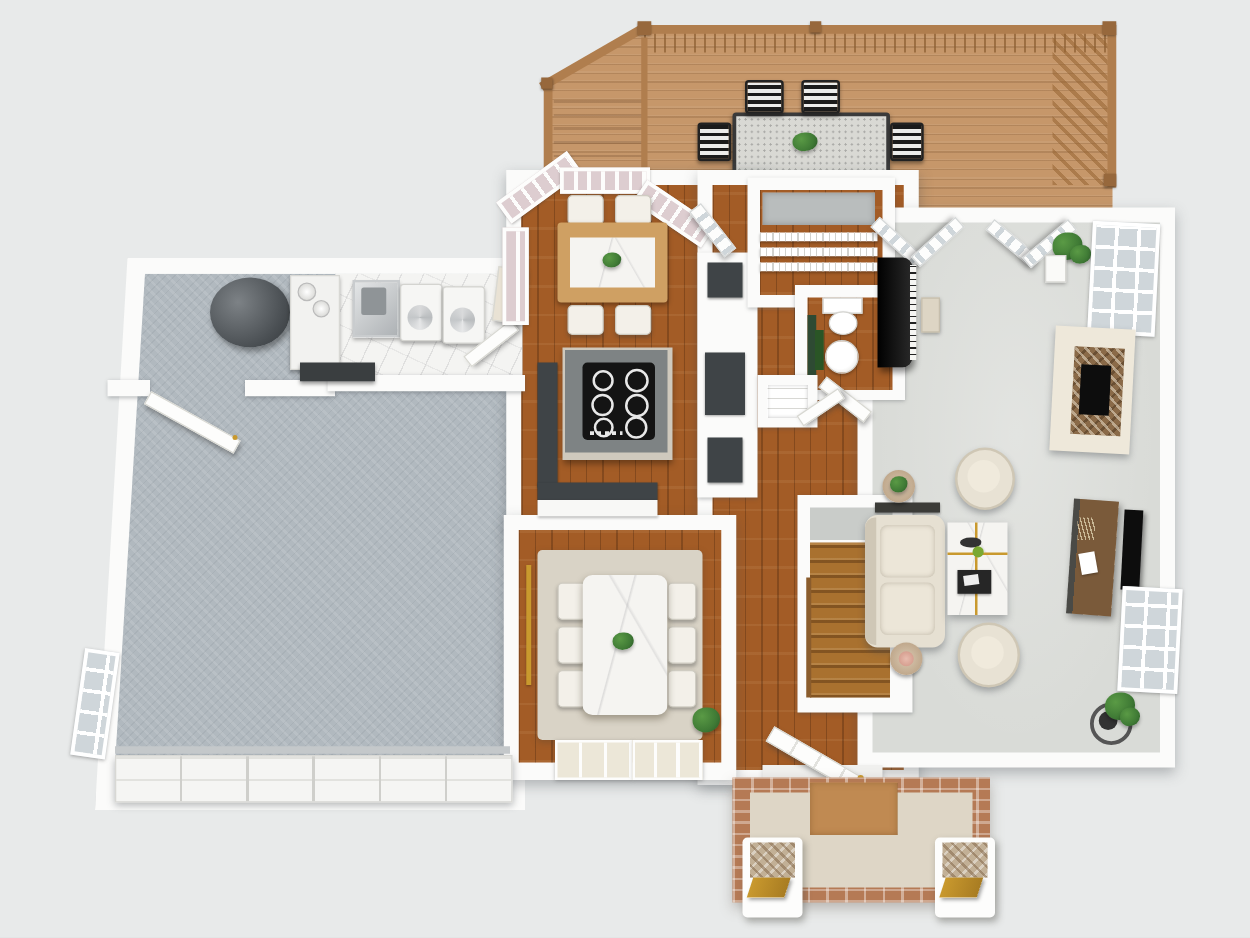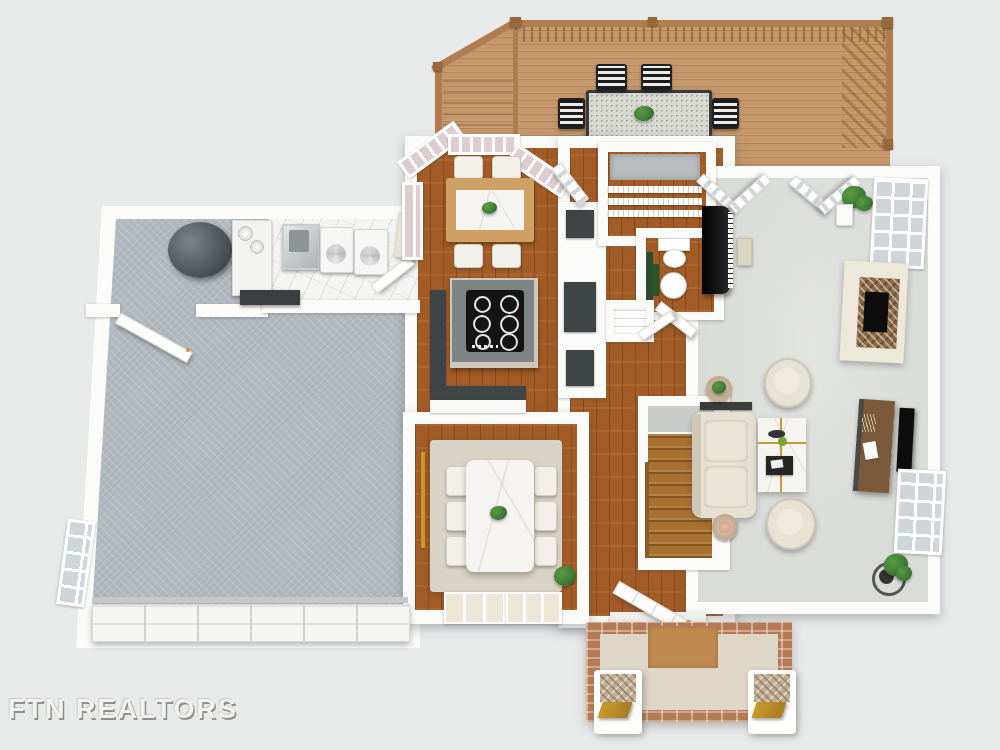--- a/index.html
+++ b/index.html
@@ -238,15 +238,14 @@
   <div class="abs" style="left:600px;top:634px;width:178px;height:76px;background:var(--porch-floor);"></div>
   <div class="abs" style="left:648px;top:626px;width:70px;height:42px;background:var(--porch-mat);box-shadow:inset 0 0 5px rgba(120,80,40,.5);"></div>
 
   <div class="abs" style="left:594px;top:670px;width:48px;height:64px;background:#fdfdfc;border-radius:4px;box-shadow:2px 3px 6px rgba(90,90,85,.45);"></div>
   <div class="abs" style="left:600px;top:674px;width:36px;height:28px;background:var(--column-stone);background-image:repeating-linear-gradient(45deg,rgba(120,90,60,.45) 0 2px,transparent 2px 6px),repeating-linear-gradient(135deg,rgba(255,255,255,.4) 0 2px,transparent 2px 7px);"></div>
   <div class="abs" style="left:600px;top:702px;width:30px;height:16px;background:linear-gradient(90deg,var(--gold),#a87c22);transform:skewX(-18deg);box-shadow:2px 2px 3px rgba(0,0,0,.35);"></div>
   <div class="abs" style="left:748px;top:670px;width:48px;height:64px;background:#fdfdfc;border-radius:4px;box-shadow:2px 3px 6px rgba(90,90,85,.45);"></div>
   <div class="abs" style="left:754px;top:674px;width:36px;height:28px;background:var(--column-stone);background-image:repeating-linear-gradient(45deg,rgba(120,90,60,.45) 0 2px,transparent 2px 6px),repeating-linear-gradient(135deg,rgba(255,255,255,.4) 0 2px,transparent 2px 7px);"></div>
   <div class="abs" style="left:754px;top:702px;width:30px;height:16px;background:linear-gradient(90deg,var(--gold),#a87c22);transform:skewX(-18deg);box-shadow:2px 2px 3px rgba(0,0,0,.35);"></div>
 
-  <div class="abs wm-brand" style="left:8px;top:694px;z-index:9;">FTN REALTORS</div>
 
 </div>
 
 </body></html>

